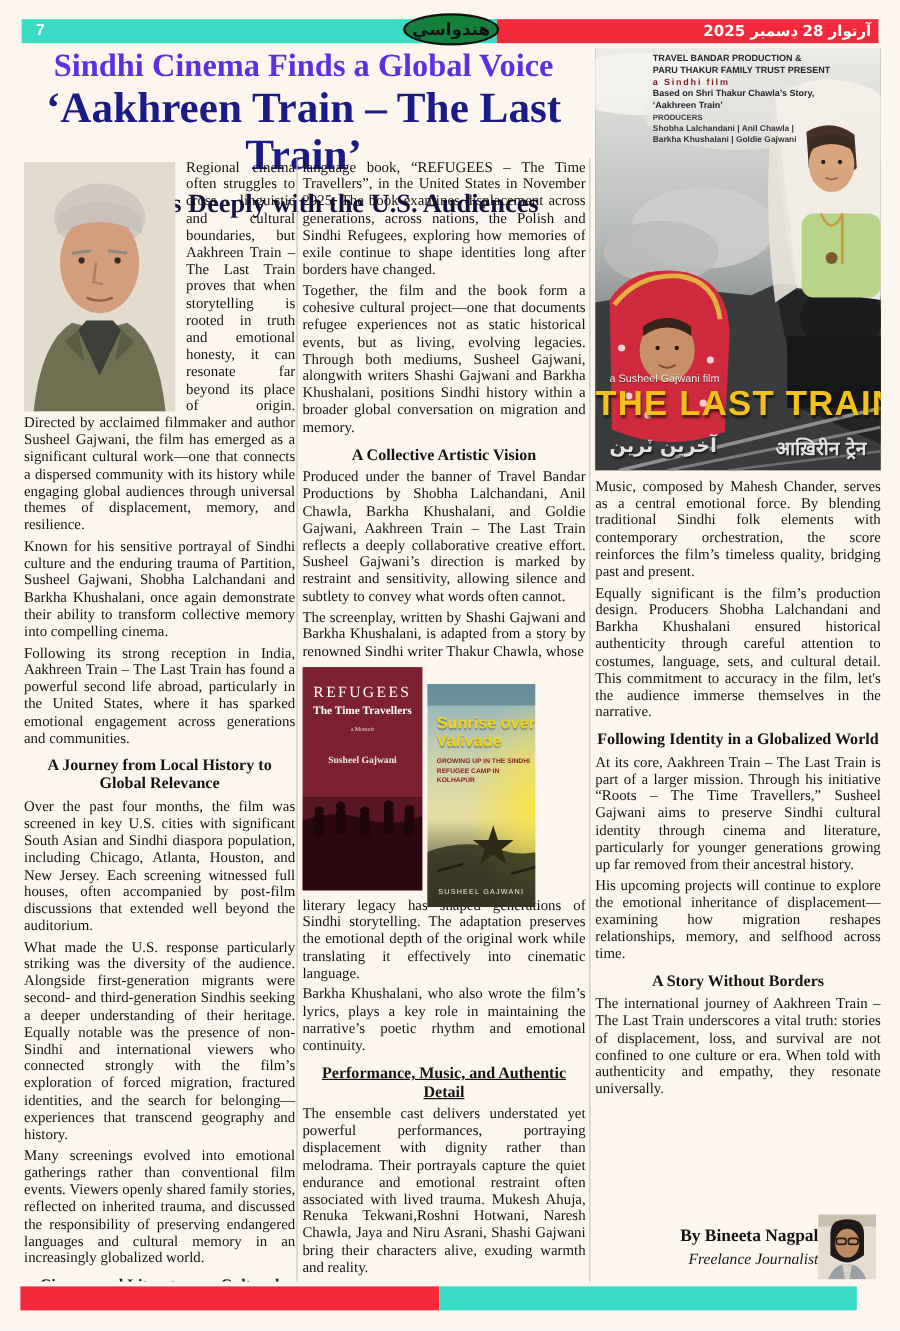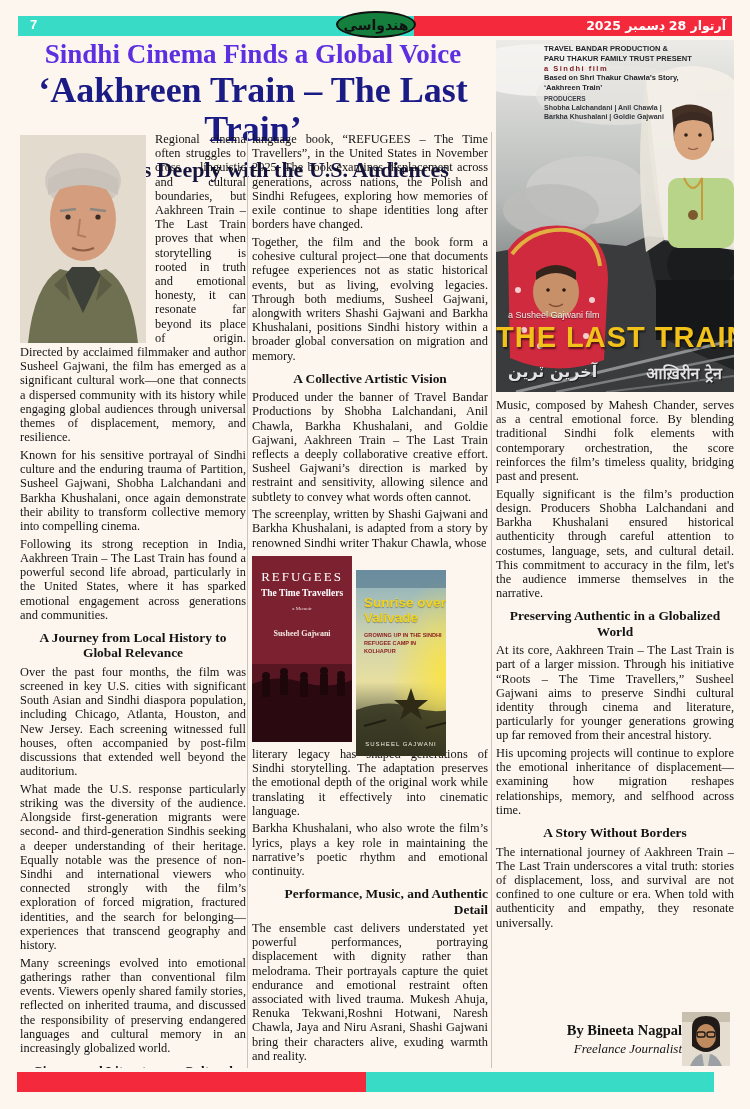--- a/index.html
+++ b/index.html
@@ -18,21 +18,21 @@
            font-family:"DejaVu Sans",sans-serif;font-weight:bold;font-size:14px;color:#111;z-index:4;box-sizing:border-box;}
   
   .headlines{position:absolute;left:12px;top:40px;width:482px;text-align:center;}
   .kicker{font-size:27px;font-weight:bold;color:#5d2fe0;line-height:1.05;}
   .main-title{font-size:36px;font-weight:bold;color:#1b1b86;line-height:1.08;margin-top:3px;}
   .subtitle{font-size:22px;font-weight:bold;color:#15143f;line-height:1.05;margin-top:9px;}
   
   .col{position:absolute;text-align:justify;font-size:12.4px;line-height:14.2px;overflow:hidden;}
   .col p{margin:0 0 3.5px 0;}
   .col .chead{font-weight:bold;text-align:center;font-size:13.4px;margin:8px 0 4px 0;line-height:1.15;}
-  .col .chead.left{text-align:right;}
+  .col .chead.left{text-align:center;text-decoration:underline;}
   .col1{left:20px;top:132px;width:226px;height:936px;}
   .col2{left:252px;top:132px;width:236px;height:936px;}
   .col3{left:496px;top:398px;width:238px;height:612px;}
   .vline{position:absolute;top:132px;height:936px;width:1px;background:#c8c4bf;}
   
   .author-photo{float:left;width:126px;height:208px;margin:3px 9px 2px 0;background:#e9e3d7;}
   
   .poster{position:absolute;left:496px;top:40px;width:238px;height:352px;overflow:hidden;background:#9aa0a3;}
   .poster svg{position:absolute;left:0;top:0;}
   .poster-credits{position:absolute;left:9px;top:4px;width:160px;font-family:"Liberation Sans",sans-serif;
@@ -251,21 +251,21 @@
     </div>
     <p>literary legacy has shaped generations of Sindhi storytelling. The adaptation preserves the emotional depth of the original work while translating it effectively into cinematic language.</p>
     <p>Barkha Khushalani, who also wrote the film’s lyrics, plays a key role in maintaining the narrative’s poetic rhythm and emotional continuity.</p>
     <div class="chead left">Performance, Music, and Authentic Detail</div>
     <p>The ensemble cast delivers understated yet powerful performances, portraying displacement with dignity rather than melodrama. Their portrayals capture the quiet endurance and emotional restraint often associated with lived trauma. Mukesh Ahuja, Renuka Tekwani,Roshni Hotwani, Naresh Chawla, Jaya and Niru Asrani, Shashi Gajwani bring their characters alive, exuding warmth and reality.</p>
   </div>
 
   <div class="col col3">
     <p>Music, composed by Mahesh Chander, serves as a central emotional force. By blending traditional Sindhi folk elements with contemporary orchestration, the score reinforces the film’s timeless quality, bridging past and present.</p>
     <p>Equally significant is the film’s production design. Producers Shobha Lalchandani and Barkha Khushalani ensured historical authenticity through careful attention to costumes, language, sets, and cultural detail. This commitment to accuracy in the film, let's the audience immerse themselves in the narrative.</p>
-    <div class="chead">Preserving Authentic in a Globalized World</div>
+    <div class="chead">Following Identity in a Globalized World</div>
     <p>At its core, Aakhreen Train – The Last Train is part of a larger mission. Through his initiative “Roots – The Time Travellers,” Susheel Gajwani aims to preserve Sindhi cultural identity through cinema and literature, particularly for younger generations growing up far removed from their ancestral history.</p>
     <p>His upcoming projects will continue to explore the emotional inheritance of displacement—examining how migration reshapes relationships, memory, and selfhood across time.</p>
     <div class="chead">A Story Without Borders</div>
     <p>The international journey of Aakhreen Train – The Last Train underscores a vital truth: stories of displacement, loss, and survival are not confined to one culture or era. When told with authenticity and empathy, they resonate universally.</p>
   </div>
 
   <div class="byline">
     <div class="byline-text">
       <div class="byline-by">By Bineeta Nagpal</div>
       <div class="byline-role">Freelance Journalist</div>

